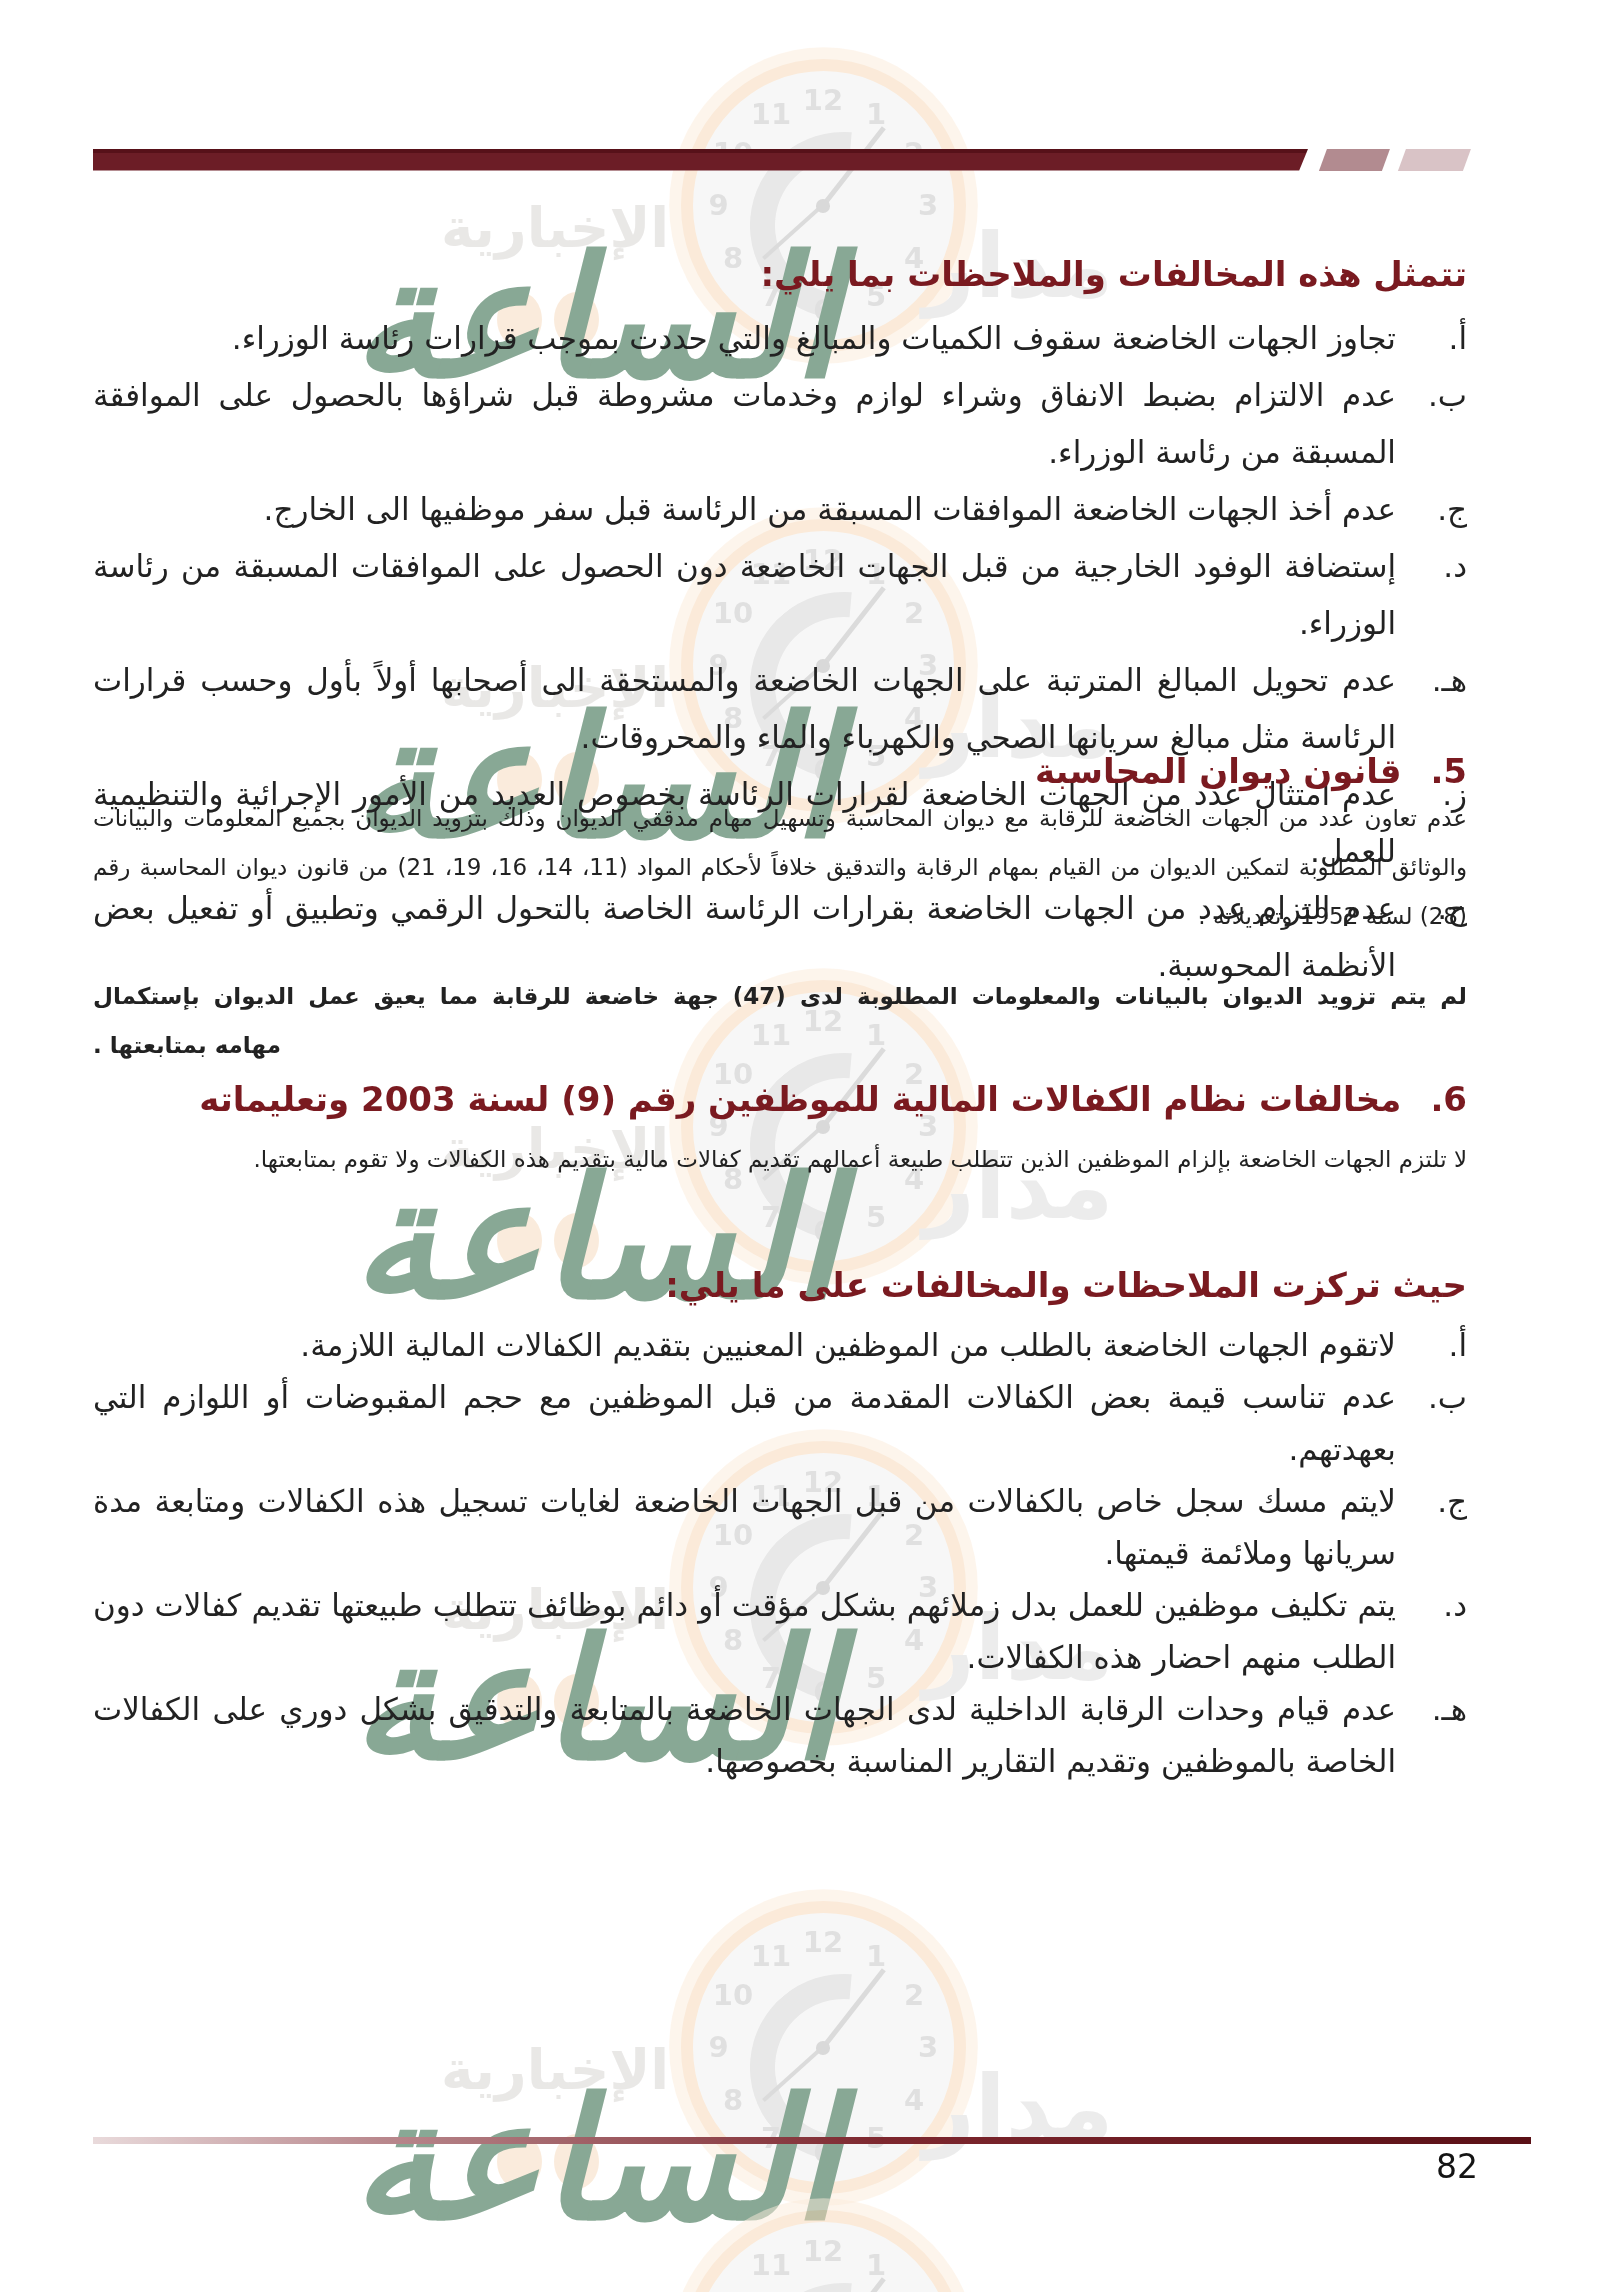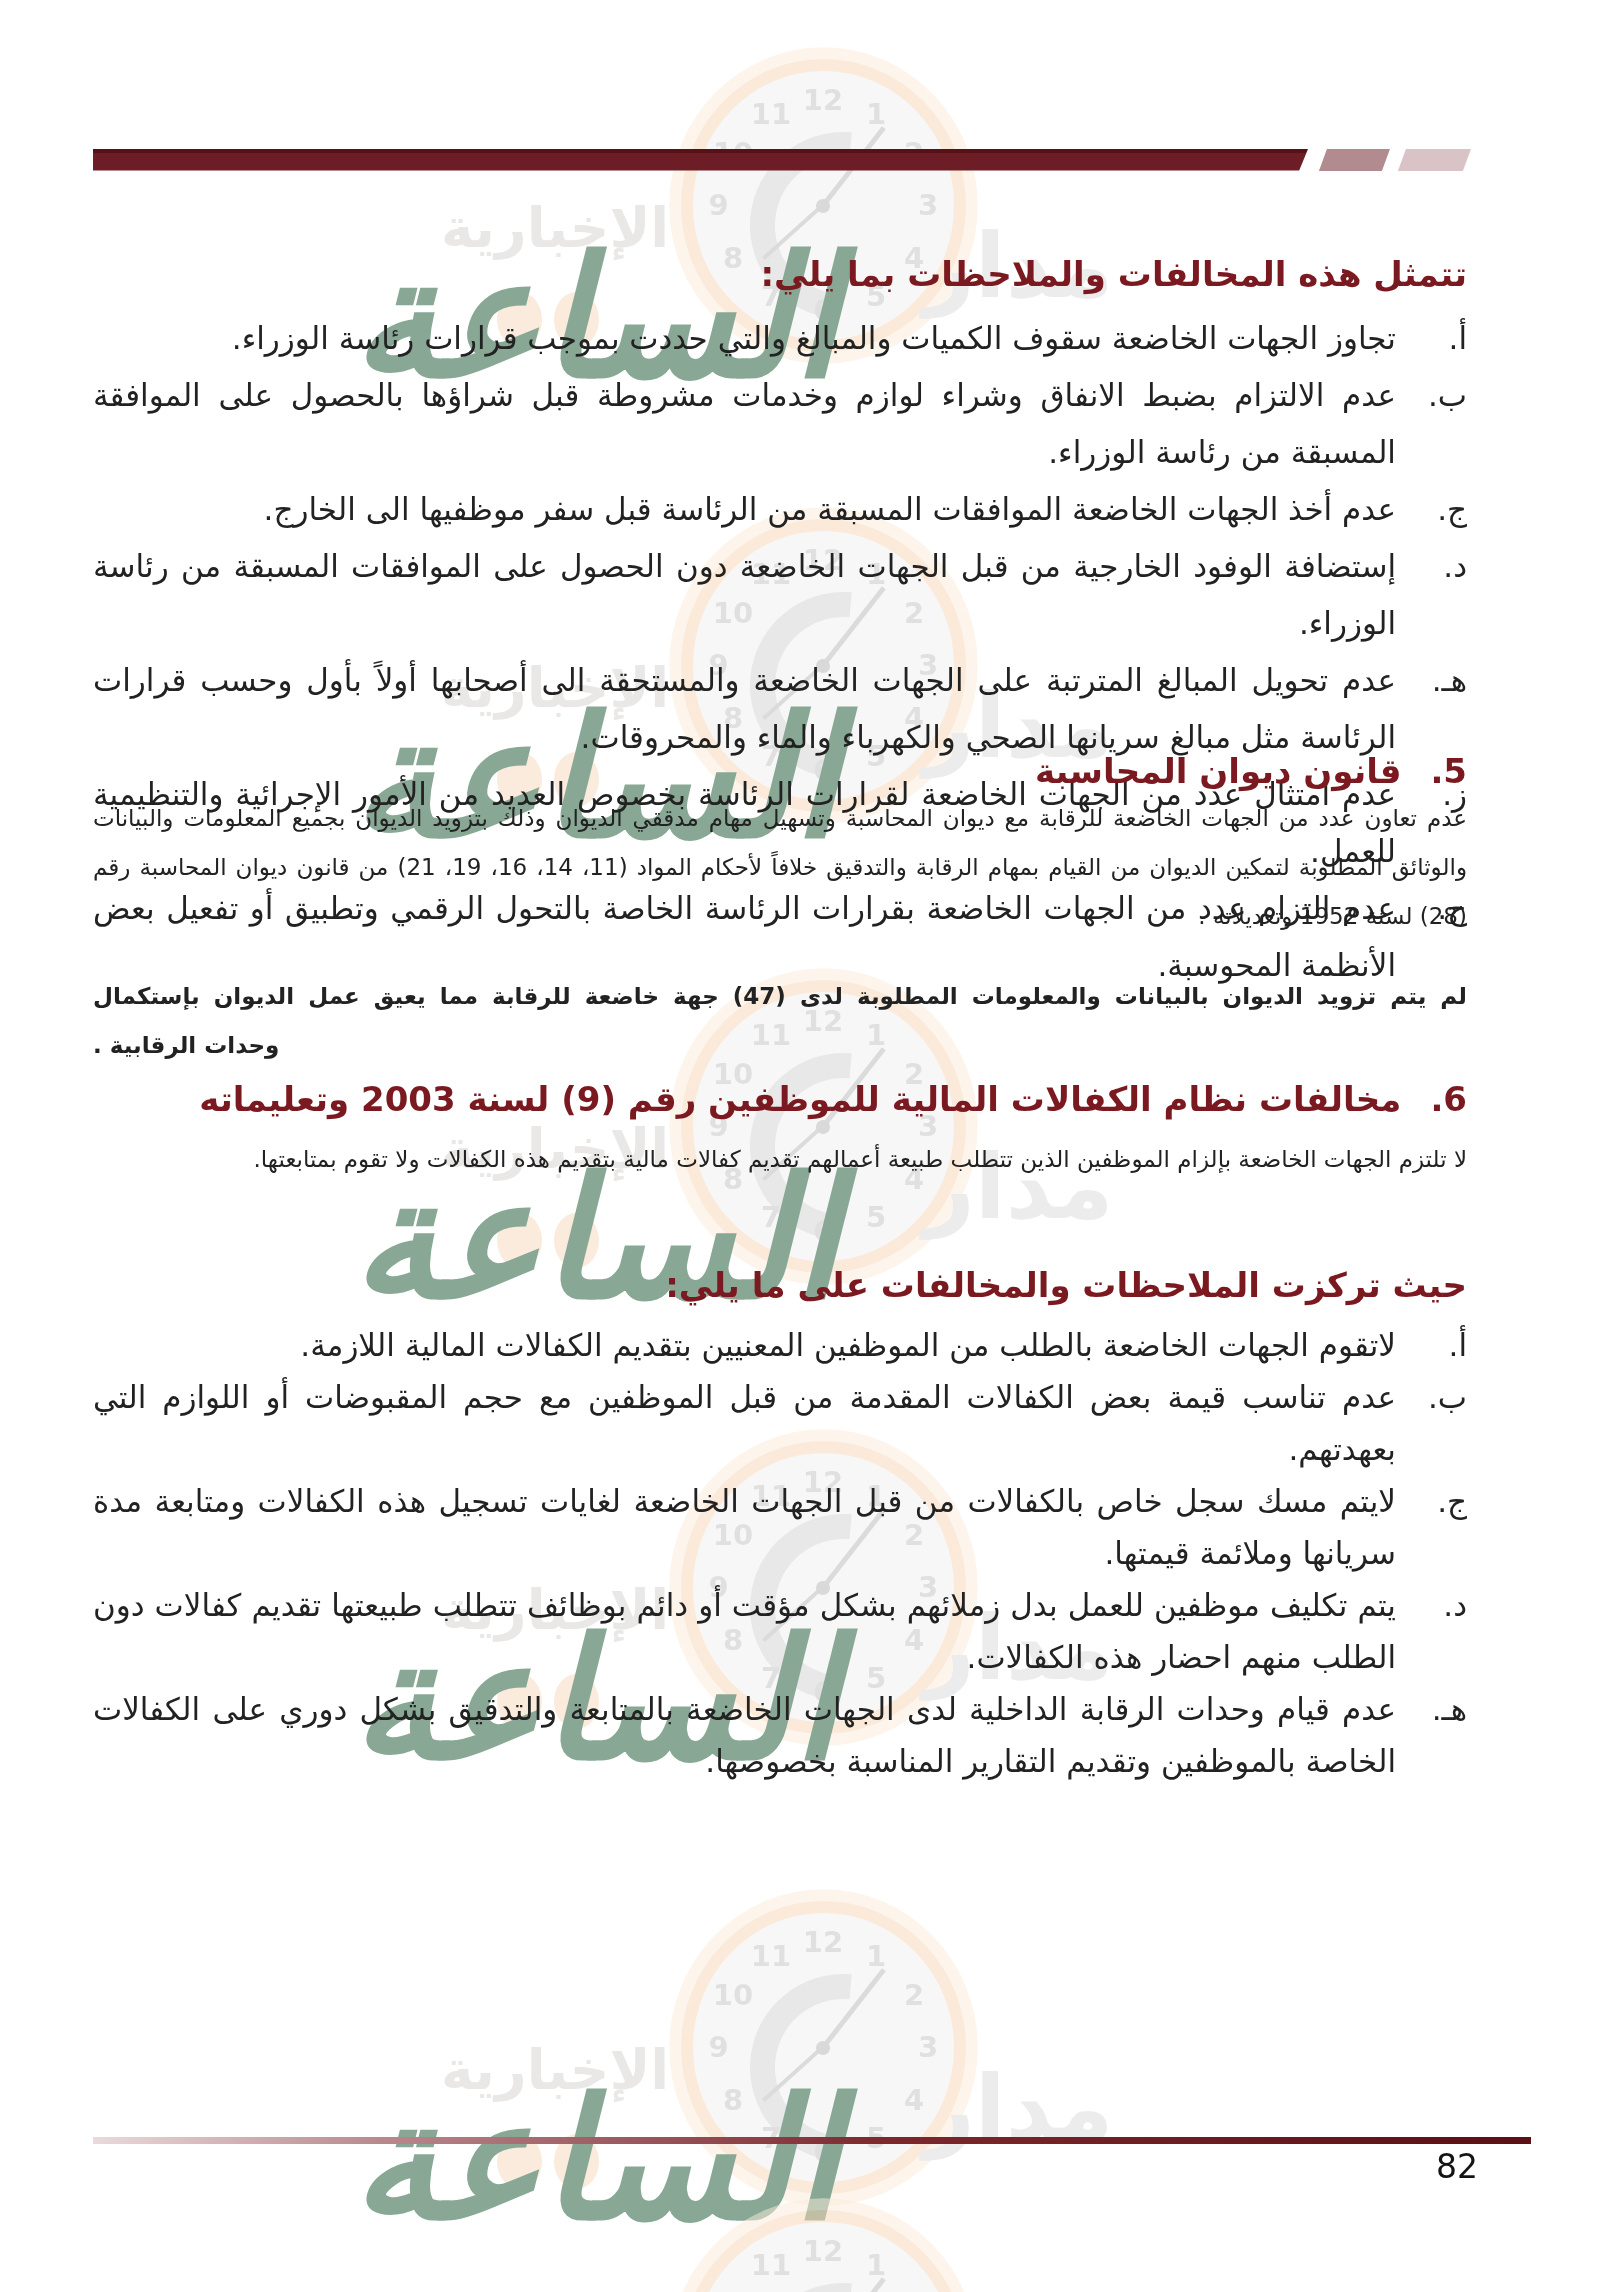--- a/index.html
+++ b/index.html
@@ -244,21 +244,21 @@
     </div>
   </div>
 
   <div class="h-main h-num" id="h5">
     <span>5.</span>
     <span>قانون ديوان المحاسبة</span>
   </div>
   <div class="para" id="para-s5-1">عدم تعاون عدد من الجهات الخاضعة للرقابة مع ديوان المحاسبة وتسهيل مهام مدققي الديوان وذلك بتزويد الديوان بجميع المعلومات والبيانات والوثائق المطلوبة لتمكين الديوان من القيام بمهام الرقابة والتدقيق خلافاً لأحكام المواد (11، 14، 16، 19، 21) من قانون ديوان المحاسبة رقم (28) لسنة 1952 وتعديلاته .</div>
   <div class="para" id="para-s5-2">
     <div class="line-full">لم يتم تزويد الديوان بالبيانات والمعلومات المطلوبة لدى (47) جهة خاضعة للرقابة مما يعيق عمل الديوان بإستكمال</div>
-    <div class="line-left">وحدات الرقابية .</div>
+    <div class="line-left">مهامه بمتابعتها .</div>
   </div>
 
   <div class="h-main h-num" id="h6">
     <span>6.</span>
     <span>مخالفات نظام الكفالات المالية للموظفين رقم (9) لسنة 2003 وتعليماته</span>
   </div>
   <div class="para" id="para-s6">لا تلتزم الجهات الخاضعة بإلزام الموظفين الذين تتطلب طبيعة أعمالهم تقديم كفالات مالية بتقديم هذه الكفالات ولا تقوم بمتابعتها.</div>
 
   <div class="h-main" id="h-focus">حيث تركزت الملاحظات والمخالفات على ما يلي:</div>
 

